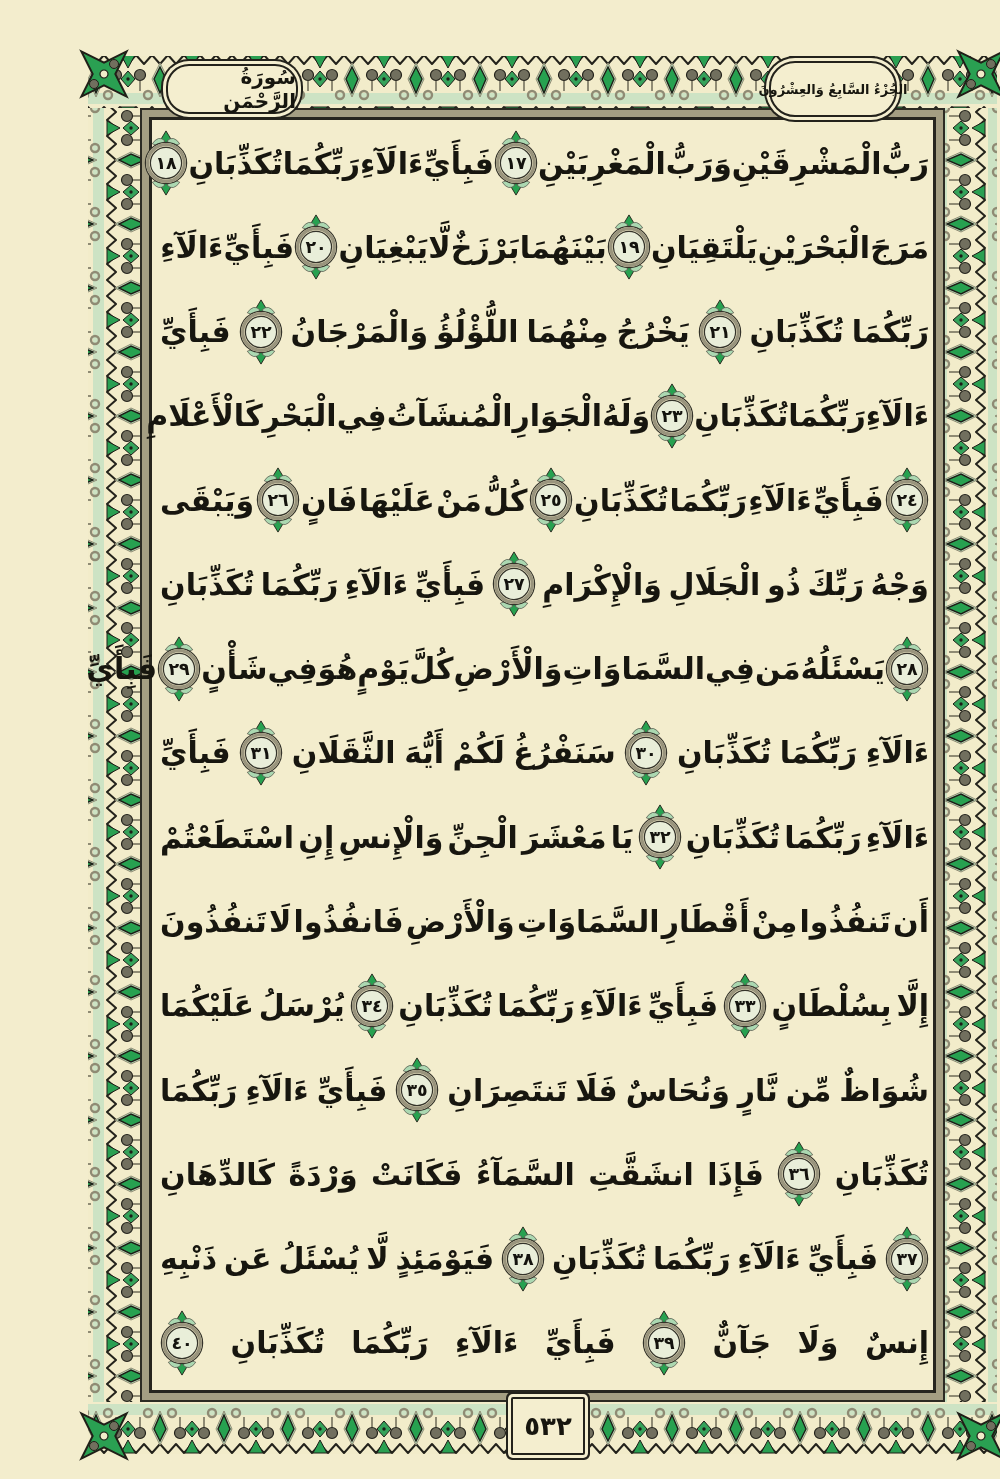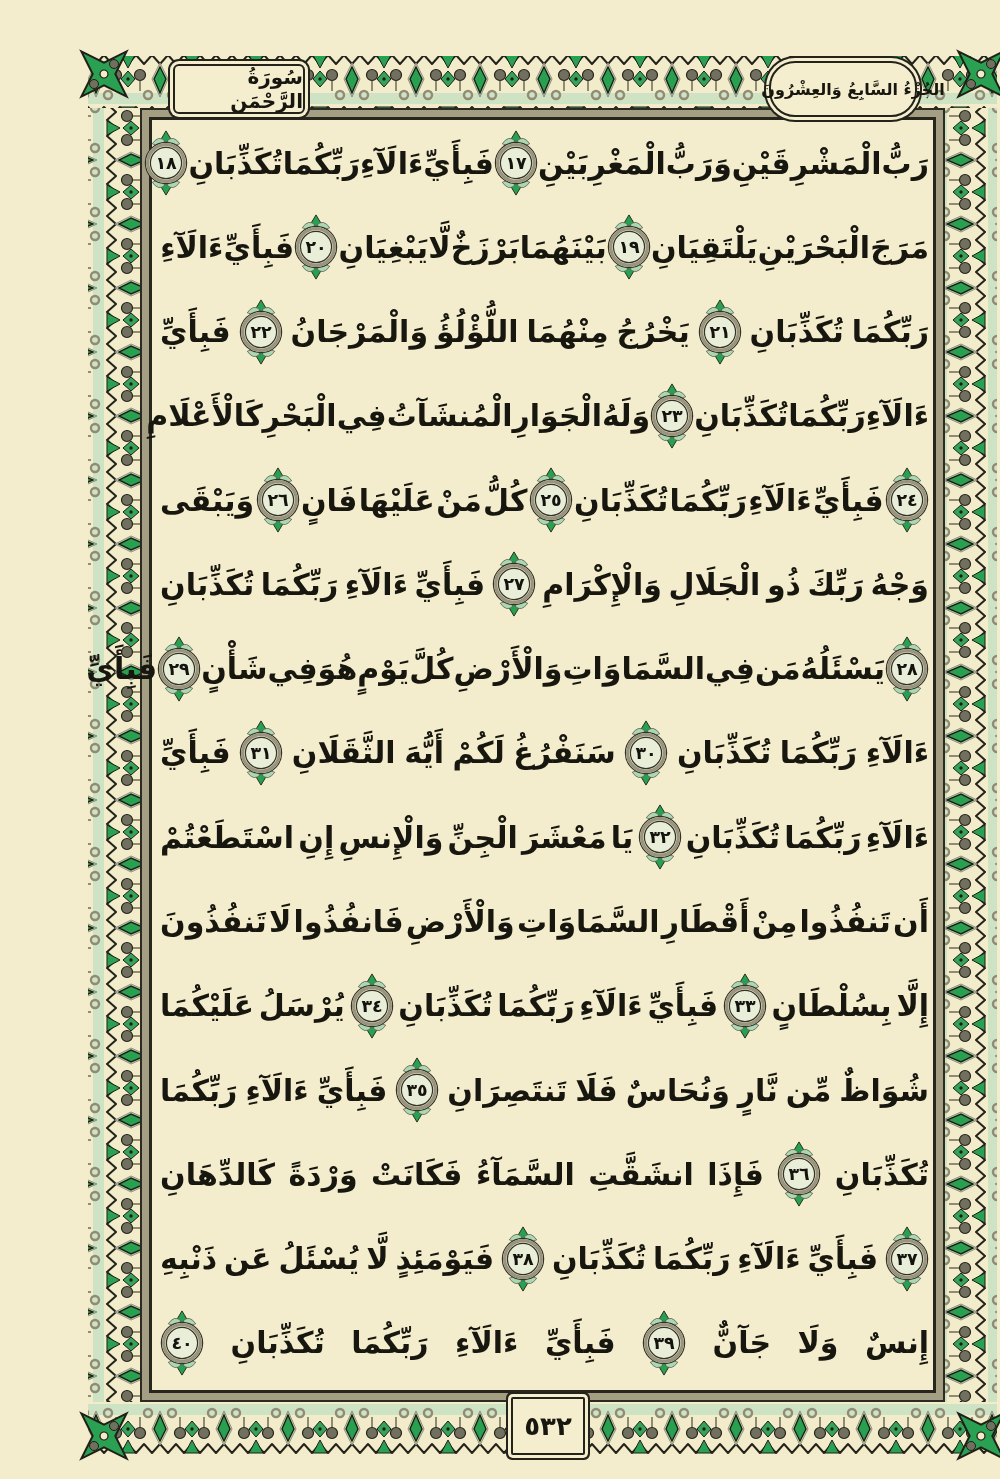--- a/index.html
+++ b/index.html
@@ -15,22 +15,22 @@
     box-sizing:border-box;border:2px solid #2c2b23;
     box-shadow:inset 0 0 0 7px #a49e82, inset 0 0 0 10px #26251e;
     z-index:1;
   }
   .cartouche{
     position:absolute;background:#f4eecf;border:2px solid #23221b;
     box-shadow:0 0 0 3px #f4eecf,0 0 0 5px #23221b;
     display:flex;align-items:center;justify-content:center;
     color:#17160f;font-weight:bold;z-index:3;direction:rtl;
   }
-  .cart-surah{left:173px;top:64px;width:128px;height:46px;border-radius:6px;font-size:20px;}
-  .cart-juz{left:769px;top:61px;width:124px;height:52px;border-radius:26px;font-size:16px;white-space:nowrap;padding-left:20px;}
+  .cart-surah{left:166px;top:64px;width:128px;height:46px;border-radius:23px;font-size:20px;}
+  .cart-juz{left:769px;top:61px;width:124px;height:52px;border-radius:26px;font-size:13px;white-space:nowrap;}
   .page-num{left:511px;top:1397px;width:70px;height:54px;border-radius:2px;font-size:26px;}
   .text-block{
     position:absolute;left:160px;top:122px;width:769px;height:1262px;
     display:flex;flex-direction:column;justify-content:space-between;z-index:2;
   }
   .qline{
     display:flex;direction:rtl;justify-content:space-between;align-items:center;
     height:82px;font-size:30px;font-weight:bold;color:#17160f;
   }
   .qword{white-space:nowrap;}

